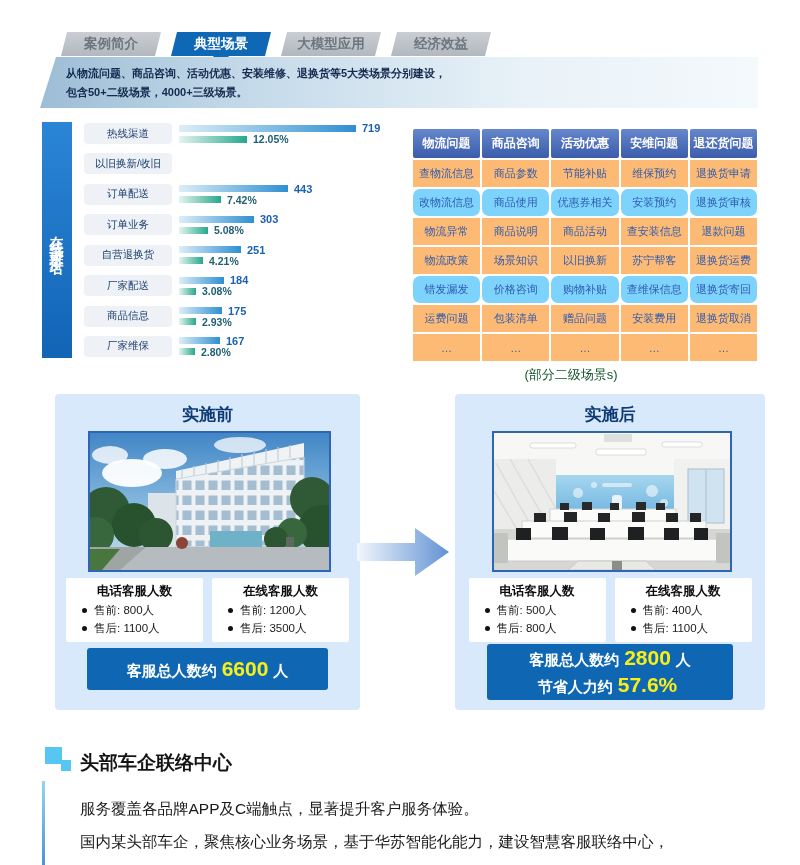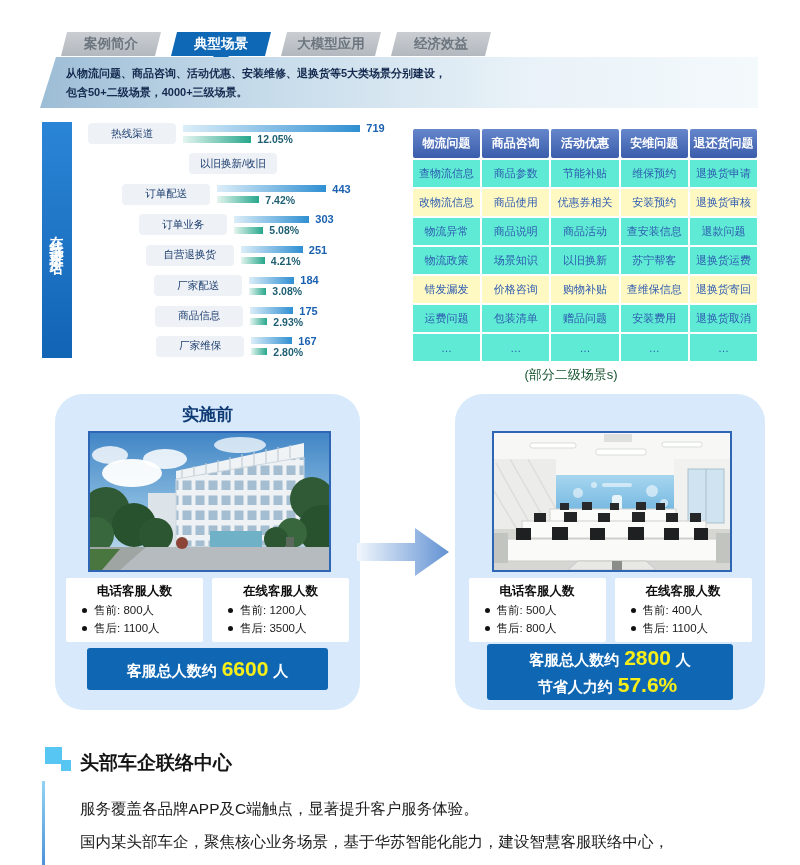--- a/index.html
+++ b/index.html
@@ -25,45 +25,45 @@
   .banner div{font-size:11px;font-weight:bold;color:#14294e;line-height:19px;}
 
   
   .chart-sidebar{position:absolute;left:42px;top:122px;width:30px;height:236px;
                  background:linear-gradient(180deg,#2b85d6,#1264b5);
                  color:#fff;font-weight:bold;font-size:14px;
                  writing-mode:vertical-lr;text-orientation:upright;letter-spacing:5px;
                  display:flex;align-items:center;justify-content:center;}
   .chart-rows{position:absolute;left:84px;top:120px;width:305px;height:240px;
               display:flex;flex-direction:column;justify-content:space-between;}
-  .crow{display:flex;align-items:center;height:27px;justify-content:center;}
+  .crow{display:flex;align-items:center;height:27px;}
   .cat-pill{width:88px;height:21px;background:#eef1f6;border-radius:4px;color:#1d3f6f;
             font-size:10.5px;display:flex;align-items:center;justify-content:center;
             margin-right:7px;flex:none;}
   .bars{display:flex;flex-direction:column;gap:2px;}
   .bar-line{display:flex;align-items:center;height:9px;}
   .bar{height:7px;}
   .bar.blue{background:linear-gradient(90deg,#dceef9,#2f8fd2);}
   .bar.teal{background:linear-gradient(90deg,#e4f5ef,#27a78c);}
   .bar-num{font-size:11px;font-weight:bold;color:#1b61b0;margin-left:6px;}
   .bar-pct{font-size:10.5px;font-weight:bold;color:#1e5f73;margin-left:6px;}
 
   
   .scene-table{position:absolute;left:385px;top:129px;width:372px;}
   .tgrid{display:grid;grid-template-columns:repeat(5,1fr);gap:2px;margin-left:28px;}
   .th{height:29px;background:linear-gradient(180deg,#6687cb,#3a5cab);color:#fff;
       font-size:12px;font-weight:bold;display:flex;align-items:center;justify-content:center;
       border-radius:2px;}
-  .td{height:27px;background:#5eead4;color:#2e5bb0;font-size:11px;
+  .td{height:27px;background:#fdba74;color:#2e5bb0;font-size:11px;
       display:flex;align-items:center;justify-content:center;}
-  .td.dark{background:#fef9c3;}
+  .td.dark{background:#7dd3fc;border-radius:7px;}
   .tcaption{margin-top:5px;text-align:center;font-size:13px;color:#14532d;}
 
   
-  .panel{position:absolute;top:394px;width:305px;height:316px;background:#d7e9fb;border-radius:28px;}
+  .panel{position:absolute;top:394px;width:305px;height:316px;background:#d7e9fb;border-radius:4px;}
   .panel.before{left:55px;}
   .panel.after{left:455px;width:310px;}
   .panel-title{margin-top:9px;text-align:center;font-size:17px;font-weight:bold;color:#0e3a74;}
   .photo{position:absolute;top:37px;left:33px;width:239px;height:137px;border:2px solid #2e66b5;
          background:#fff;overflow:hidden;}
   .panel.after .photo{left:37px;width:236px;}
   .cards{position:absolute;top:184px;left:0;right:0;display:flex;justify-content:center;gap:9px;}
   .stat-card{width:137px;background:#ffffff;border-radius:2px;padding:5px 0 6px;}
   .stat-title{text-align:center;font-size:12.5px;font-weight:bold;color:#0c0c0c;}
   .stat-item{display:flex;align-items:center;font-size:11.5px;color:#1a1a1a;margin-top:3px;padding-left:16px;}
@@ -345,20 +345,21 @@
     <defs>
       <linearGradient id="arG" x1="0" y1="0" x2="1" y2="0">
         <stop offset="0" stop-color="#f2f7fd"></stop>
           <stop offset="1" stop-color="#6292d3"></stop>
       </linearGradient>
     </defs>
     <polygon points="0,19 58,19 58,4 92,28 58,52 58,37 0,37" fill="url(#arG)"></polygon>
   </svg>
 
   <div class="panel after">
+    <div class="panel-title">实施后</div>
     <div class="photo">
       <svg viewBox="0 0 236 137" preserveAspectRatio="none" width="100%" height="100%">
         <defs>
           <linearGradient id="bwG" x1="0" y1="0" x2="0" y2="1">
             <stop offset="0" stop-color="#a6d6ef"></stop>
               <stop offset="1" stop-color="#5ea9da"></stop>
           </linearGradient>
         </defs>
         <rect width="236" height="137" fill="#f3f4f2"></rect>
         <rect width="236" height="44" fill="#f7f8f6"></rect>

